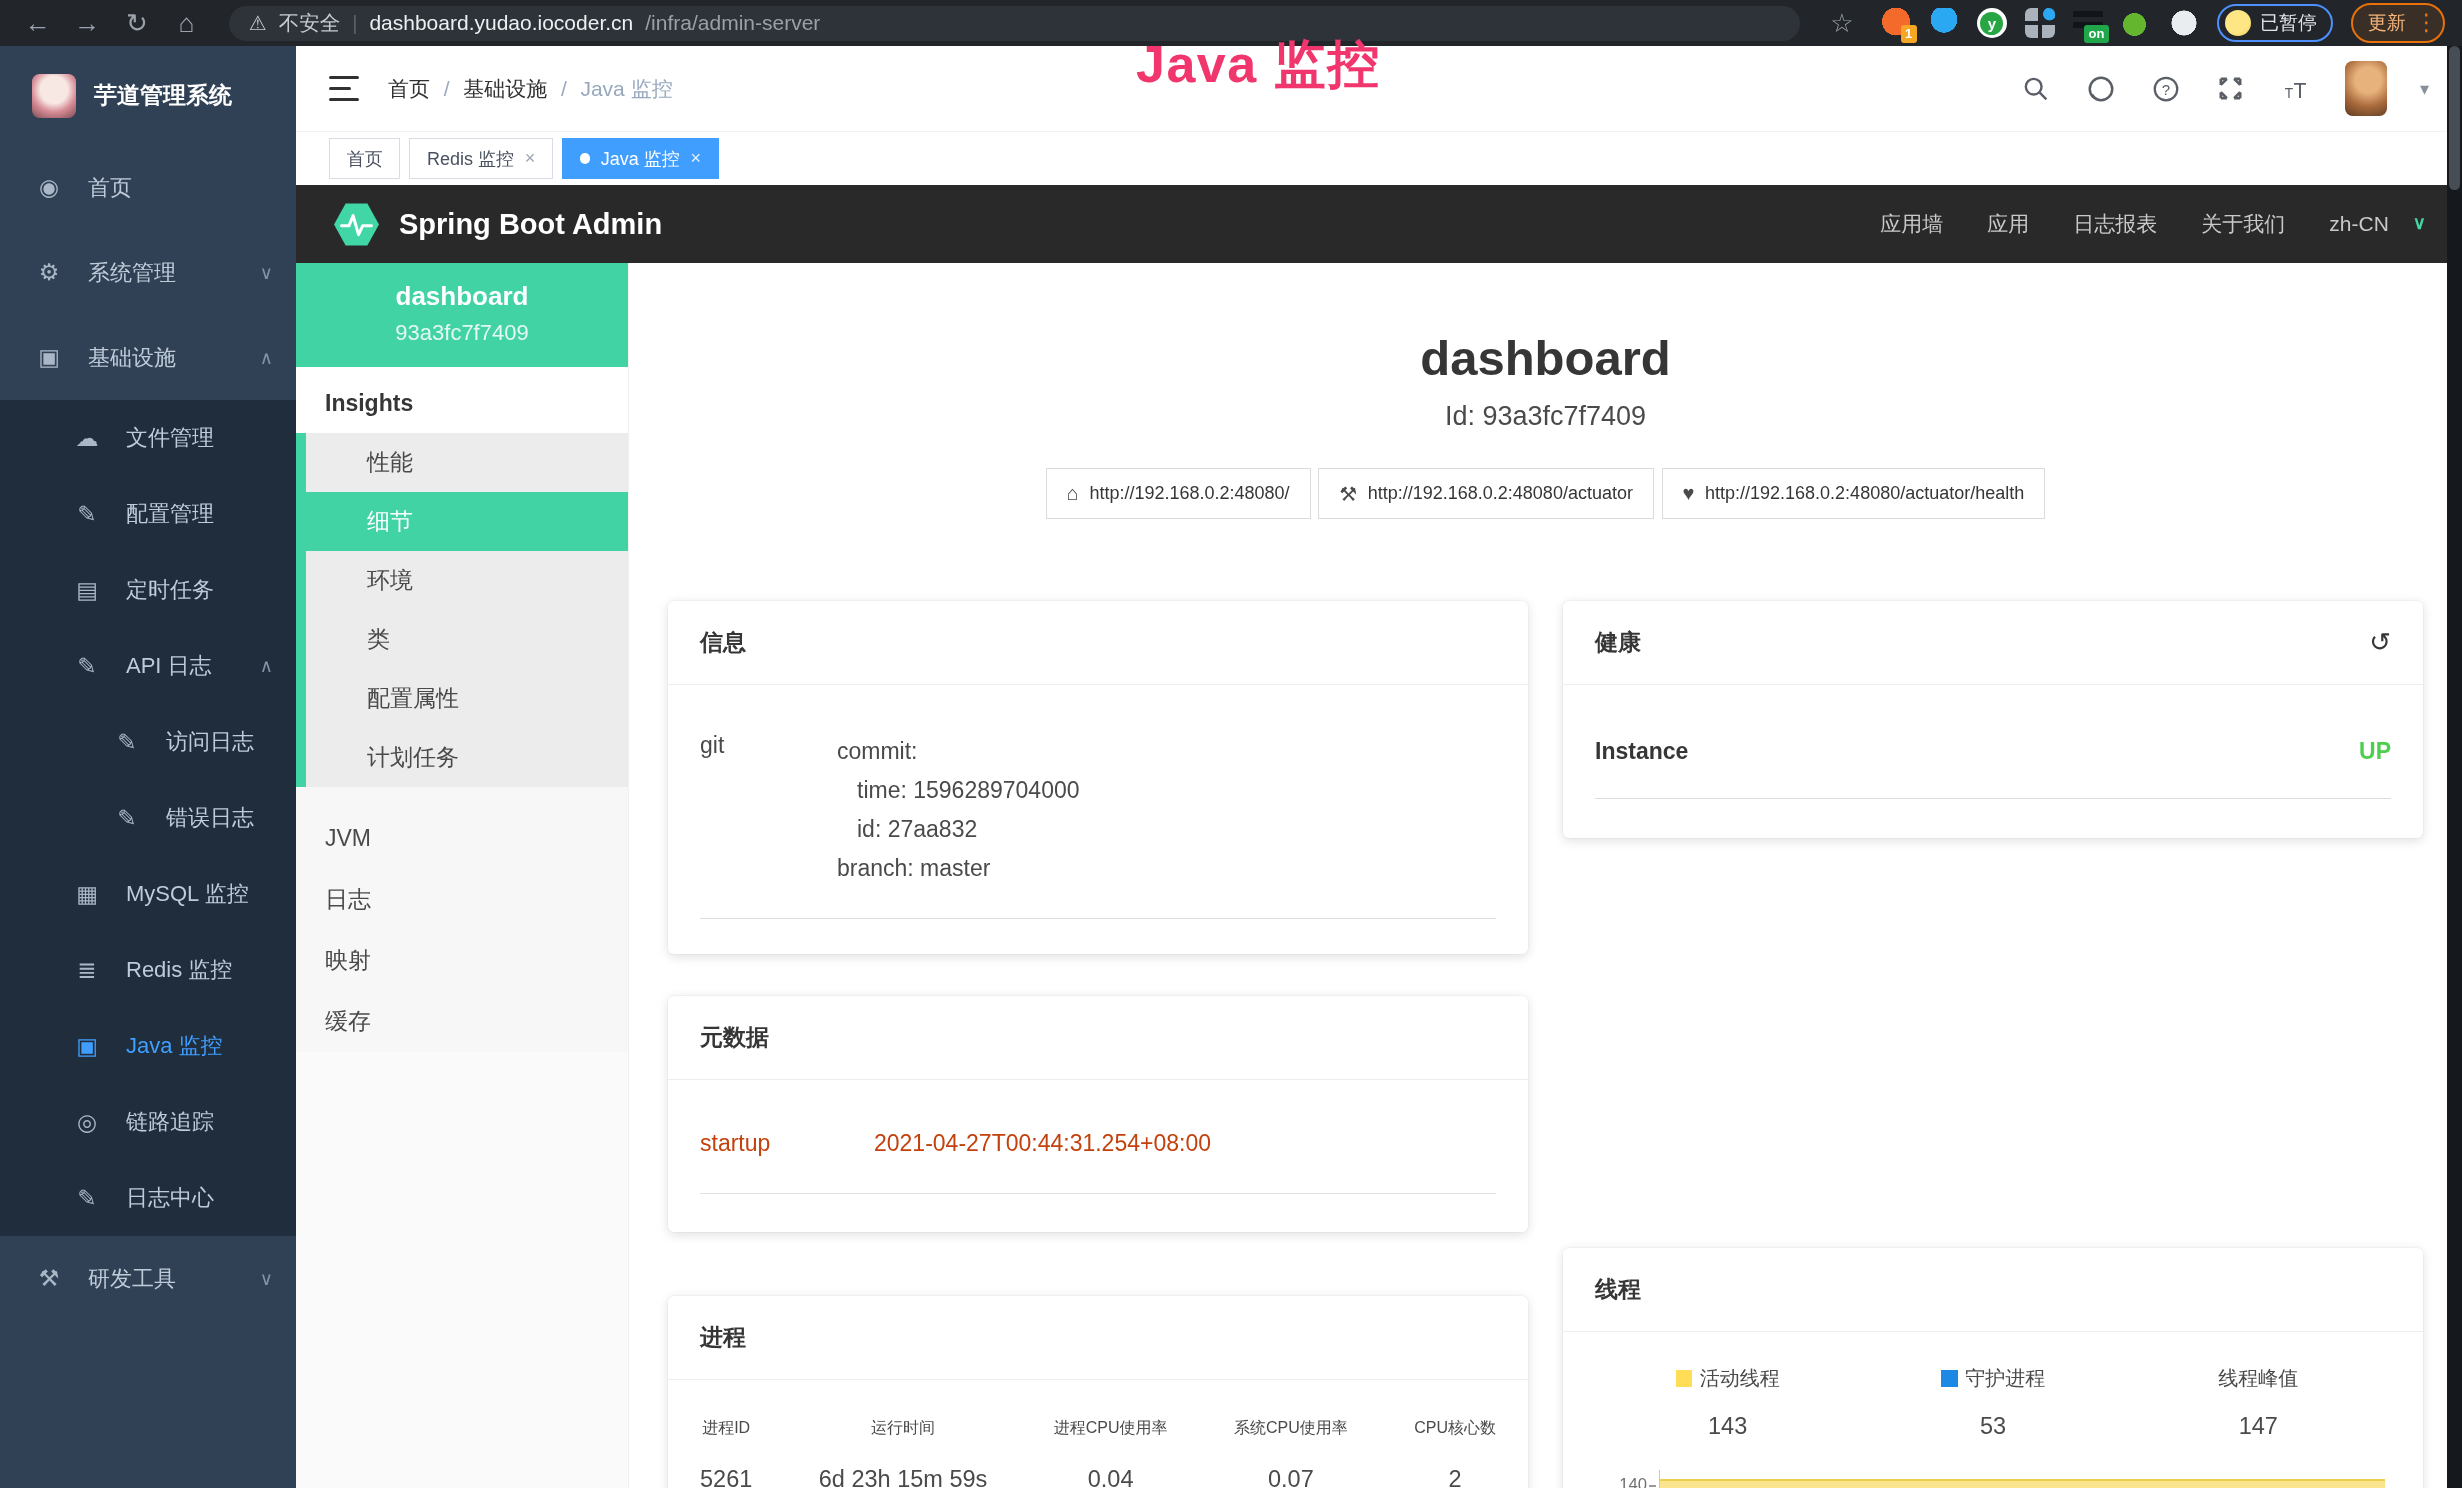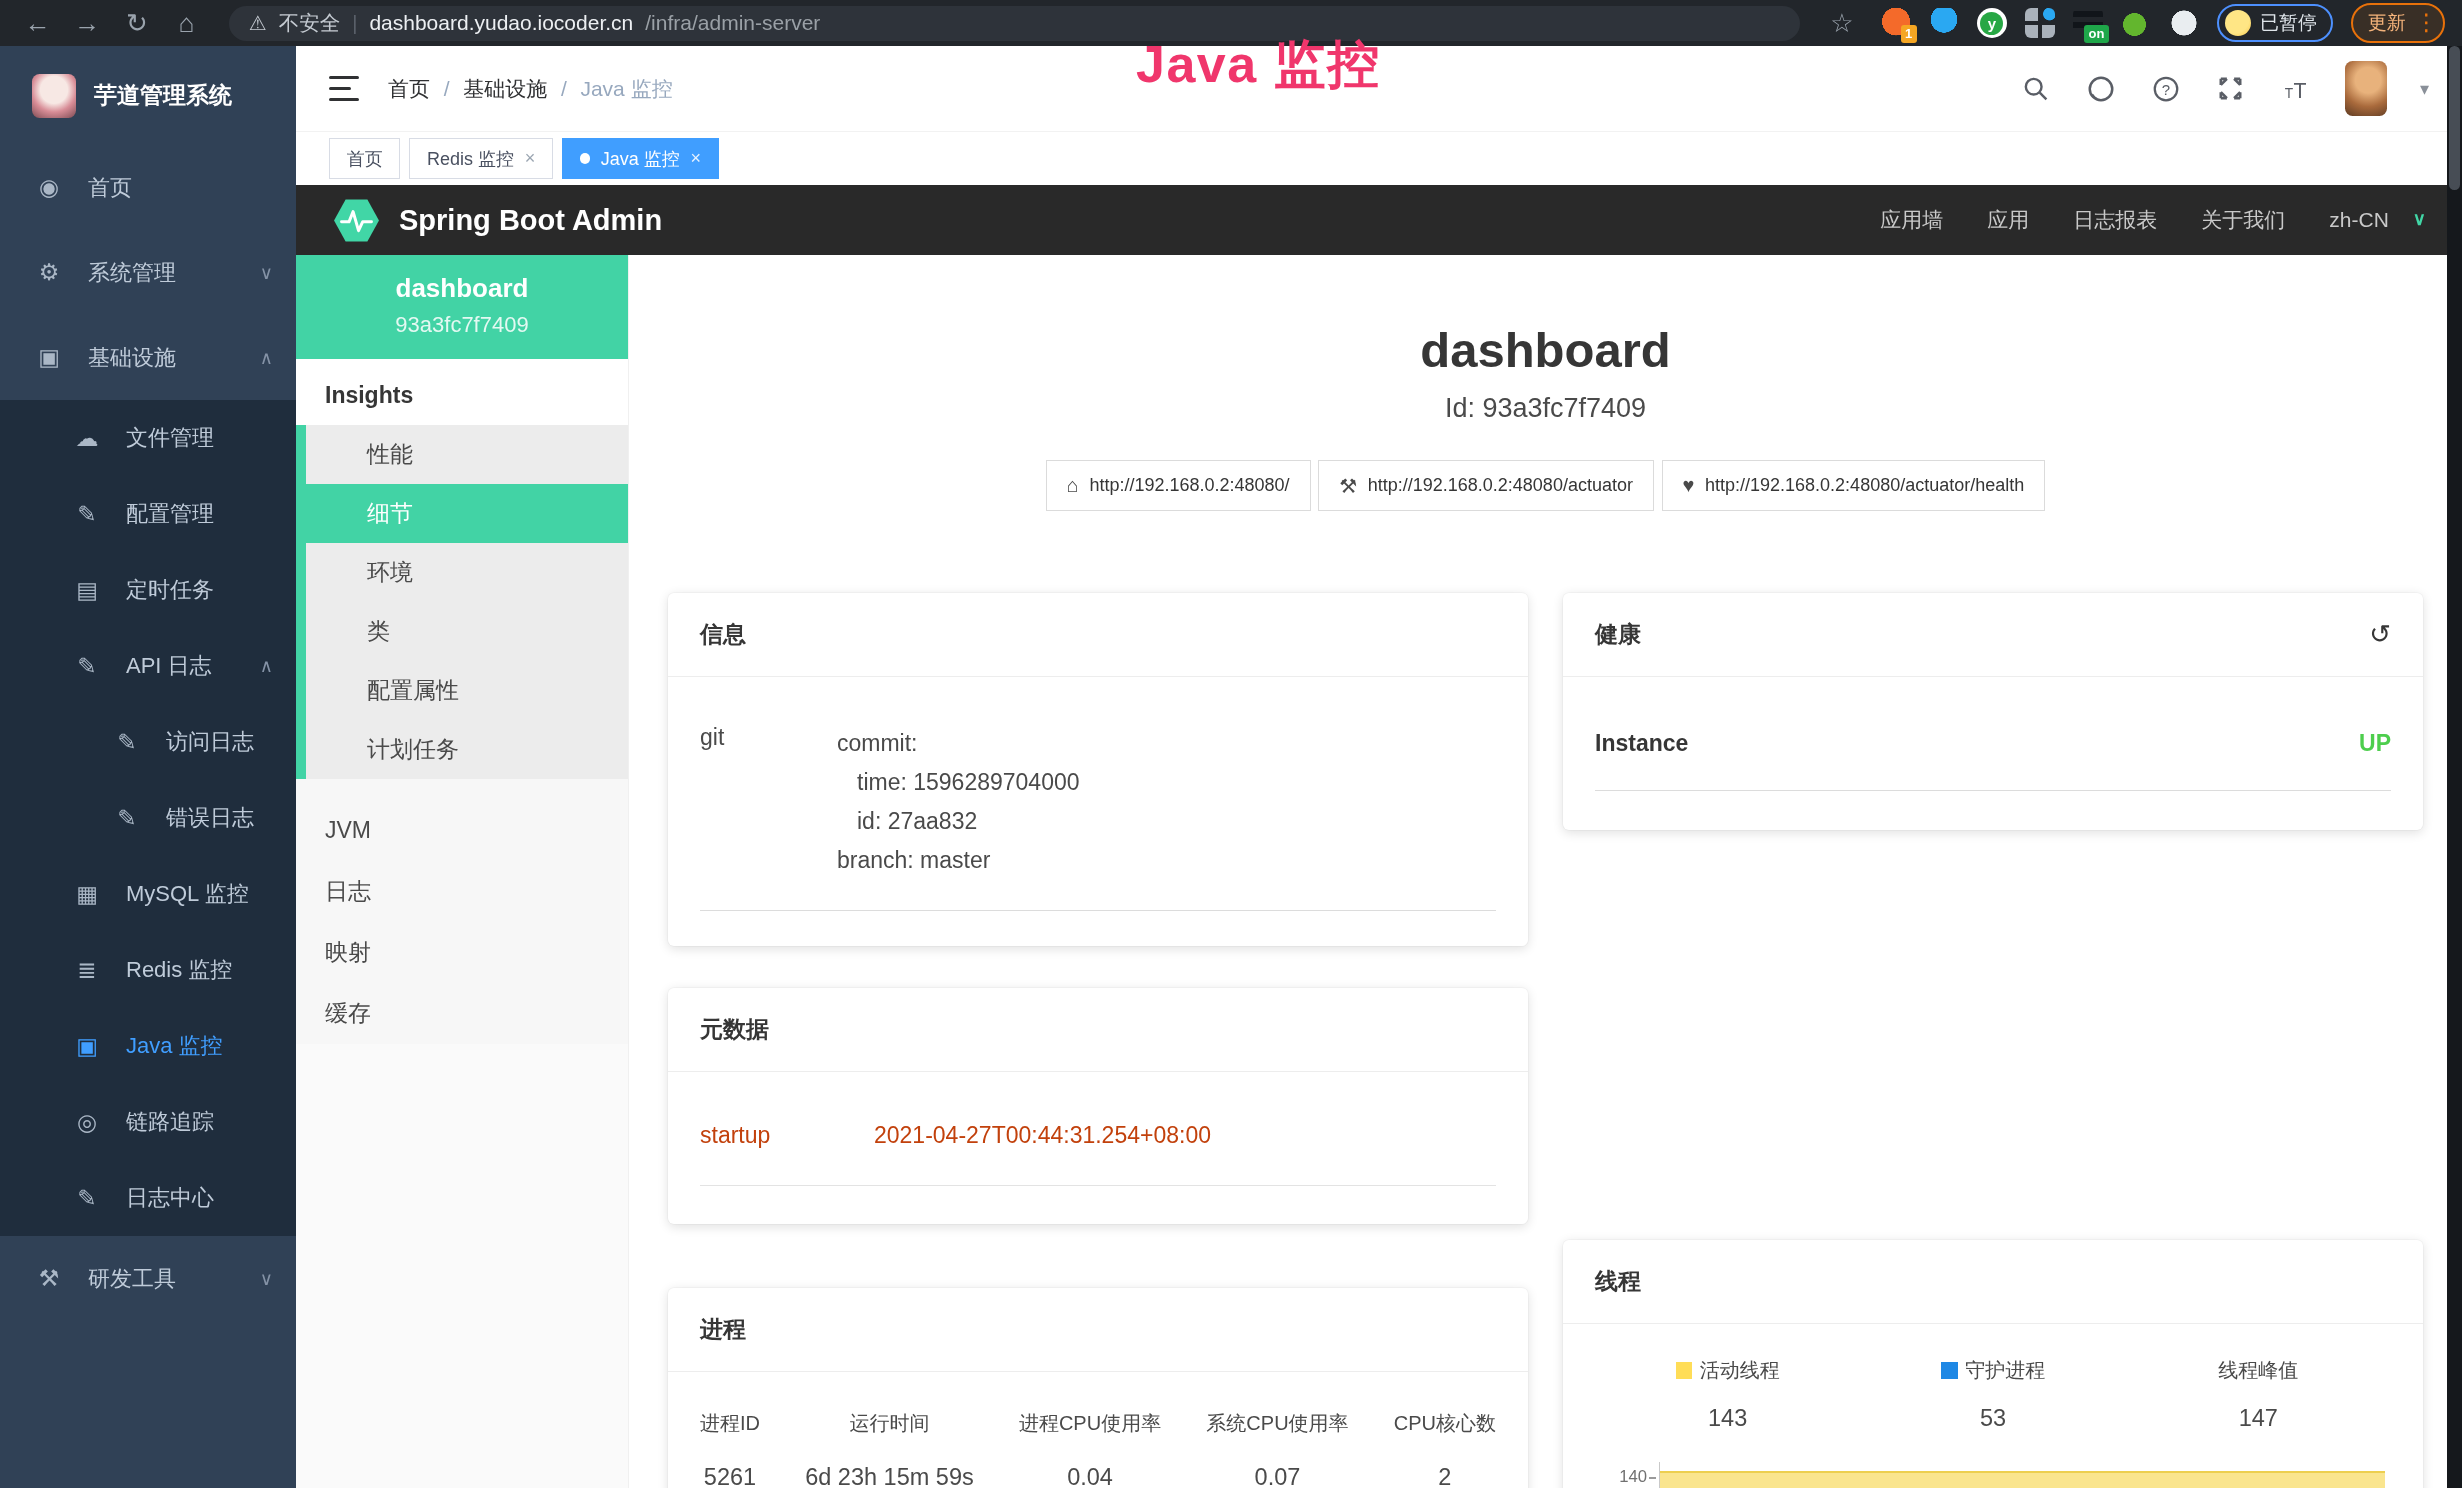--- a/index.html
+++ b/index.html
@@ -76,21 +76,21 @@
   .caret{color:#8a9099;font-size:18px;}
   
   .tab-bar{height:53px;display:flex;align-items:center;gap:9px;padding:0 33px;background:#fff;}
   .tab{height:39px;display:flex;align-items:center;gap:10.6px;padding:0 16.7px;border:0.8px solid #d8dce5;
     background:#fff;color:#495060;font-size:18px;cursor:pointer;}
   .tab .x{font-size:18px;color:#9aa5b1;}
   .tab.active{background:#409eff;border-color:#409eff;color:#fff;}
   .tab.active .x{color:#e8f2ff;}
   .tab .dot{width:10.6px;height:10.6px;border-radius:50%;background:#fff;}
   
-  .sba-navbar{height:70px;background:#292929;display:flex;align-items:center;padding:0 36px;}
+  .sba-navbar{height:78px;background:#292929;display:flex;align-items:center;padding:0 36px;}
   .brand{display:flex;align-items:center;gap:18px;}
   .brand-name{color:#fff;font-size:29px;font-weight:bold;}
   .sba-links{margin-left:auto;display:flex;align-items:center;gap:44px;font-size:21px;color:#c9c9c9;}
   .sba-link{cursor:pointer;}
   .lang{display:flex;align-items:flex-start;gap:24px;cursor:pointer;}
   .lang .lchev{color:#41d6a6;font-size:18px;font-weight:bold;}
   
   .sba-body{flex:1;display:flex;min-height:0;}
   .sba-sidebar{width:332px;flex:0 0 auto;background:#fafafa;border-right:0.8px solid #f0f0f0;}
   .sba-app-hdr{background:#42d3a5;color:#fff;text-align:center;padding:18px 0 21px;cursor:pointer;}
@@ -129,21 +129,21 @@
   .health-row{display:flex;align-items:center;justify-content:space-between;font-size:23px;color:#363636;}
   .health-row .hlabel{font-weight:600;}
   .up{color:#4dce4d;font-weight:bold;}
   .health-body .rule{margin-top:33px;}
   
   .meta-body{padding:50px 32px 38px;display:grid;grid-template-columns:174px 1fr;font-size:23px;color:#c2410c;}
   .meta-body .rule{grid-column:1 / -1;margin-top:36px;border-color:#e3e3e3;}
   
   .proc-body{padding:38px 32px 46px;display:flex;justify-content:space-between;}
   .pcol{text-align:center;}
-  .pcol .ph{font-size:20px;color:#4a4a4a;}
+  .pcol .ph{font-size:16px;color:#4a4a4a;}
   .pcol .pv{font-size:23.5px;color:#4a4a4a;margin-top:27px;}
   
   .thr-body{padding:33px 32px 0;}
   .legend{display:flex;}
   .lcol{flex:1;text-align:center;font-size:20px;color:#4a4a4a;}
   .sq{display:inline-block;width:16.7px;height:16.7px;margin-right:7.6px;vertical-align:-1.5px;}
   .sq.yellow{background:#ffdd57;}
   .sq.blue{background:#1e88e5;}
   .lval{flex:1;text-align:center;font-size:23.5px;color:#4a4a4a;}
   .legend.vals{margin-top:21px;}

